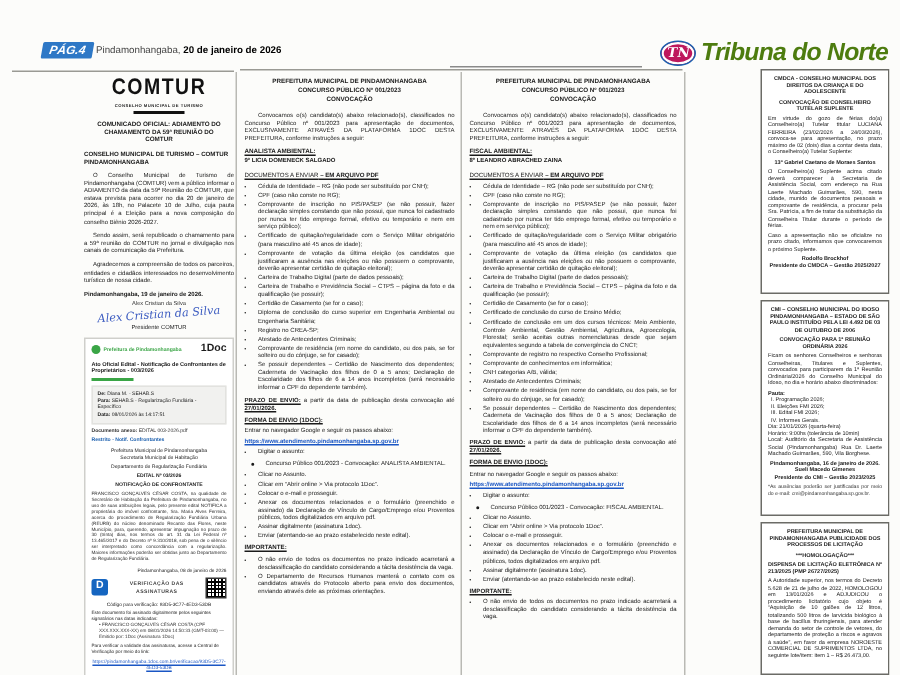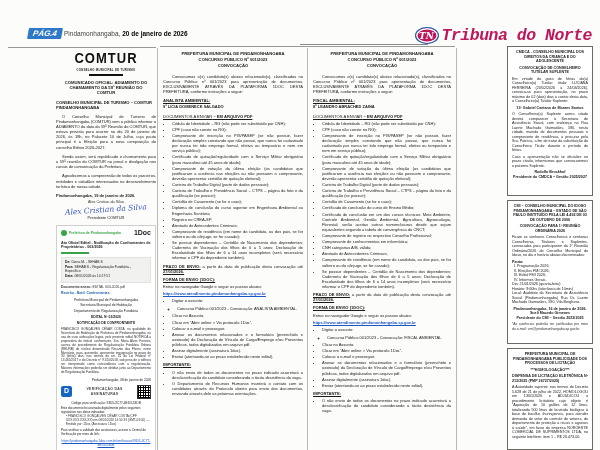--- a/index.html
+++ b/index.html
@@ -12,22 +12,22 @@
   .badge { position:absolute; left:28px; top:4px; background:#2e78c6; color:#fff;
            font-size:8px; font-weight:bold; font-style:italic; padding:1px 5px;
            transform:skewX(-10deg); border-radius:1px; }
   .dateline { position:absolute; left:64px; top:6px; font-size:6.5px; color:#444; }
   .dateline b { color:#000; }
   .masthead { position:absolute; right:8px; top:2px; display:flex; align-items:center; gap:3px; }
   .tn-circle { width:24px; height:17px; border-radius:50%; background:#be185d; border:1px solid #1b60ae;
                color:#fff; font-weight:bold; font-style:italic; font-size:9px; display:flex;
                align-items:center; justify-content:center; font-family:"DejaVu Serif", serif;
                box-shadow:0 0 0 1.5px #fff inset; }
-  .masthead-name { font-family:Liberation Mono, monospace; font-style:italic; font-weight:bold;
-                   color:#be185d; font-size:16.5px; letter-spacing:-0.5px; }
+  .masthead-name { font-family:Liberation Sans, sans-serif; font-style:italic; font-weight:bold;
+                   color:#4d7c0f; font-size:16.5px; letter-spacing:-0.5px; }
   .mast-rule { position:absolute; top:44px; left:300px; width:128px; border-top:1px solid #8a8a8a; }
 
   
   .col { position:absolute; top:46px; height:404px; overflow:hidden;padding-left:48px; }
   .vrule { position:absolute; top:48px; bottom:0; width:0; border-left:1px solid #b9b9b4; }
   .hrule-c1 { position:absolute; top:47px; left:8px; width:148px; border-top:1px solid #9a9a94; }
   .hrule-c23 { position:absolute; top:46px; left:160px; width:295px; border-top:1px solid #9a9a94; }
 
   
   .comtur { font-size:4px; line-height:1.3; text-align:justify; padding-top:4px; }

